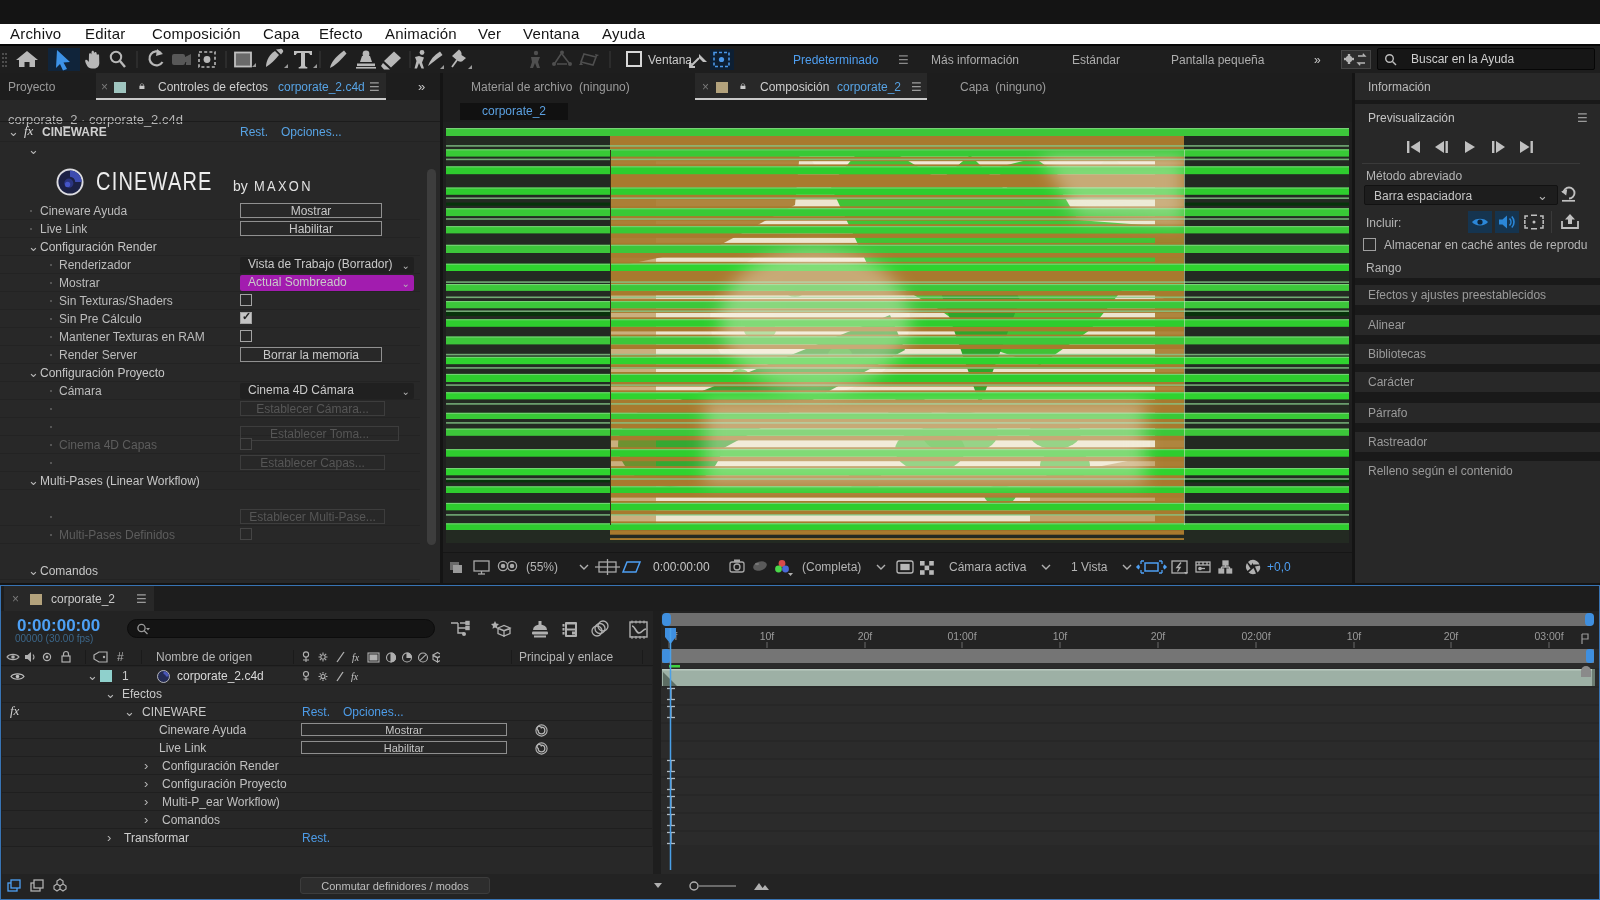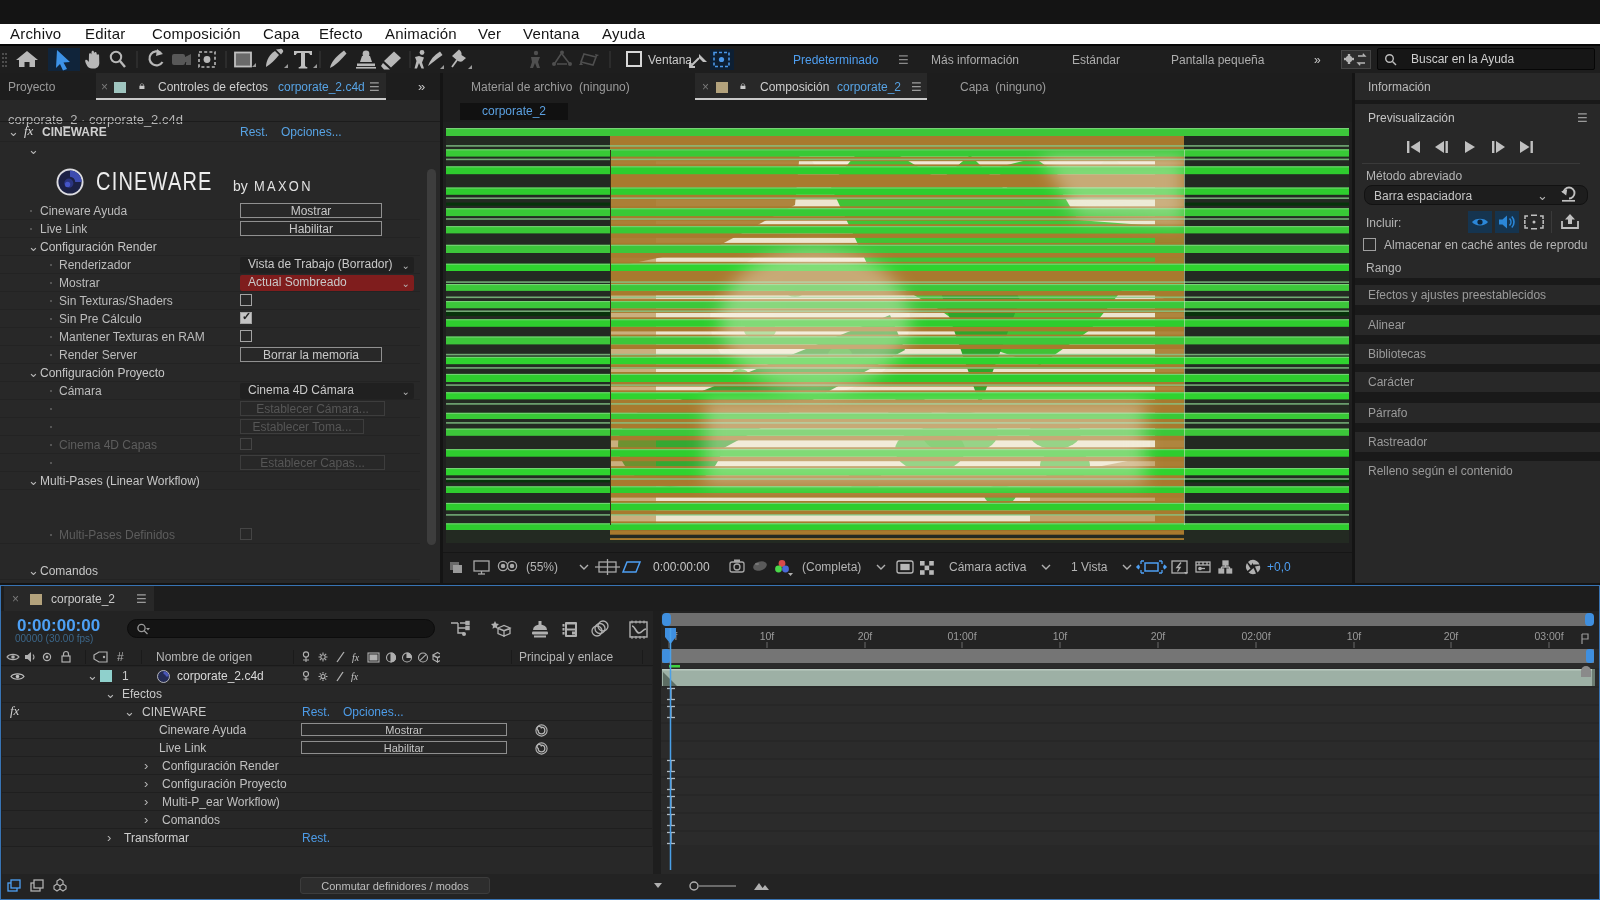--- a/index.html
+++ b/index.html
@@ -252,21 +252,21 @@
         <div class="abs" style="left:50px;top:8px;width:2px;height:2px;background:#555"></div>
         <span class="rlab" style="left:59px">Renderizador</span>
         <div class="efdrop" style="left:240px;top:1px;width:174px;background:#202020;border-radius:2px">
           <span style="position:absolute;left:8px;top:0">Vista de Trabajo (Borrador)</span>
           <span class="ar">⌄</span>
         </div>
       </div>
       <div class="row" style="top:201px">
         <div class="abs" style="left:50px;top:8px;width:2px;height:2px;background:#555"></div>
         <span class="rlab" style="left:59px">Mostrar</span>
-        <div class="efdrop" style="left:240px;top:1px;width:174px;background:#7f1d1d;border-radius:2px">
+        <div class="efdrop" style="left:240px;top:1px;width:174px;background:#a21caf;border-radius:2px">
           <span style="position:absolute;left:8px;top:0">Actual Sombreado</span>
           <span class="ar">⌄</span>
         </div>
       </div>
       <div class="row" style="top:219px">
         <div class="abs" style="left:50px;top:8px;width:2px;height:2px;background:#555"></div>
         <span class="rlab" style="left:59px">Sin Texturas/Shaders</span>
         <div class="cbox" style="left:240px;top:2px"></div>
       </div>
       <div class="row" style="top:237px">
@@ -297,34 +297,38 @@
           <span style="position:absolute;left:8px;top:0">Cinema 4D Cámara</span>
           <span class="ar">⌄</span>
         </div>
       </div>
       <div class="row" style="top:327px">
         <div class="abs" style="left:50px;top:8px;width:2px;height:2px;background:#555"></div>
         <div class="efbtn dis" style="left:240px;top:1px;width:145px">Establecer Cámara...</div>
       </div>
       <div class="row" style="top:345px">
         <div class="abs" style="left:50px;top:8px;width:2px;height:2px;background:#555"></div>
-        <div class="efbtn dis" style="left:240px;top:1px;width:124px">Establecer Toma...</div>
+        <div class="efbtn dis" style="left:240px;top:8px;width:159px">Establecer Toma...</div>
       </div>
       <div class="row" style="top:363px">
         <div class="abs" style="left:50px;top:8px;width:2px;height:2px;background:#555"></div>
         <span class="rlab rdis" style="left:59px">Cinema 4D Capas</span>
         <div class="cbox dis" style="left:240px;top:2px"></div>
       </div>
       <div class="row" style="top:381px">
         <div class="abs" style="left:50px;top:8px;width:2px;height:2px;background:#555"></div>
         <div class="efbtn dis" style="left:240px;top:1px;width:145px">Establecer Capas...</div>
       </div>
       <div class="row" style="top:399px">
         <span class="chev" style="left:28px;top:4px">⌄</span>
         <span class="rlab" style="left:40px;color:#c6c6c6">Multi-Pases (Linear Workflow)</span>
+      </div>
+      <div class="row" style="top:435px">
+        <div class="abs" style="left:50px;top:8px;width:2px;height:2px;background:#555"></div>
+        <div class="efbtn dis" style="left:240px;top:1px;width:145px">Establecer Multi-Pase...</div>
       </div>
       <div class="row" style="top:453px">
         <div class="abs" style="left:50px;top:8px;width:2px;height:2px;background:#555"></div>
         <span class="rlab rdis" style="left:59px">Multi-Pases Definidos</span>
         <div class="cbox dis" style="left:240px;top:2px"></div>
       </div>
       <div class="row" style="top:489px">
         <span class="chev" style="left:28px;top:4px">⌄</span>
         <span class="rlab" style="left:40px;color:#c6c6c6">Comandos</span>
       </div>
@@ -610,21 +614,21 @@
           <rect x="38.5" y="2" width="2.4" height="12"></rect>
     <path d="M58 2 L68 8 L58 14 Z"></path>
     <rect x="85" y="2" width="2.4" height="12"></rect>
           <path d="M89 2 L98 8 L89 14 Z"></path>
     <path d="M113 2 L122.5 8 L113 14 Z"></path>
           <rect x="123.5" y="2" width="2.4" height="12"></rect>
   </g>
 </svg>
 <div class="abs" style="left:7px;top:90px;width:218px;height:1px;background:#3a3a3a"></div>
 <span class="ptxt" style="left:11px;top:96px;color:#b5b5b5">Método abreviado</span>
-<div class="abs" style="left:9px;top:112px;width:224px;height:20px;background:#1d1d1d;border:1px solid #121212;border-radius:8px">
+<div class="abs" style="left:9px;top:112px;width:194px;height:20px;background:#1d1d1d;border:1px solid #121212;border-radius:2px">
   <span class="ptxt" style="left:9px;top:3px;color:#c5c5c5">Barra espaciadora</span>
   <span class="chev" style="left:172px;top:5px;color:#b5b5b5">⌄</span>
 </div>
 <svg class="abs" style="left:204px;top:110px" width="20" height="20" viewBox="0 0 20 20">
   <path d="M4.5 10 A5.5 5.5 0 1 1 10 15.5" fill="none" stroke="#c0c0c0" stroke-width="1.9"></path>
   <path d="M8.2 6.2 L2.2 8.4 L7.2 12.4 Z" fill="#c0c0c0" stroke="none"></path>
   <line x1="3" y1="17.8" x2="16" y2="17.8" stroke="#c0c0c0" stroke-width="1.7"></line>
 </svg>
 <span class="ptxt" style="left:11px;top:143px;color:#b5b5b5">Incluir:</span>
 <div class="abs" style="left:113px;top:138px;width:24px;height:22px;background:#15344f"></div>

